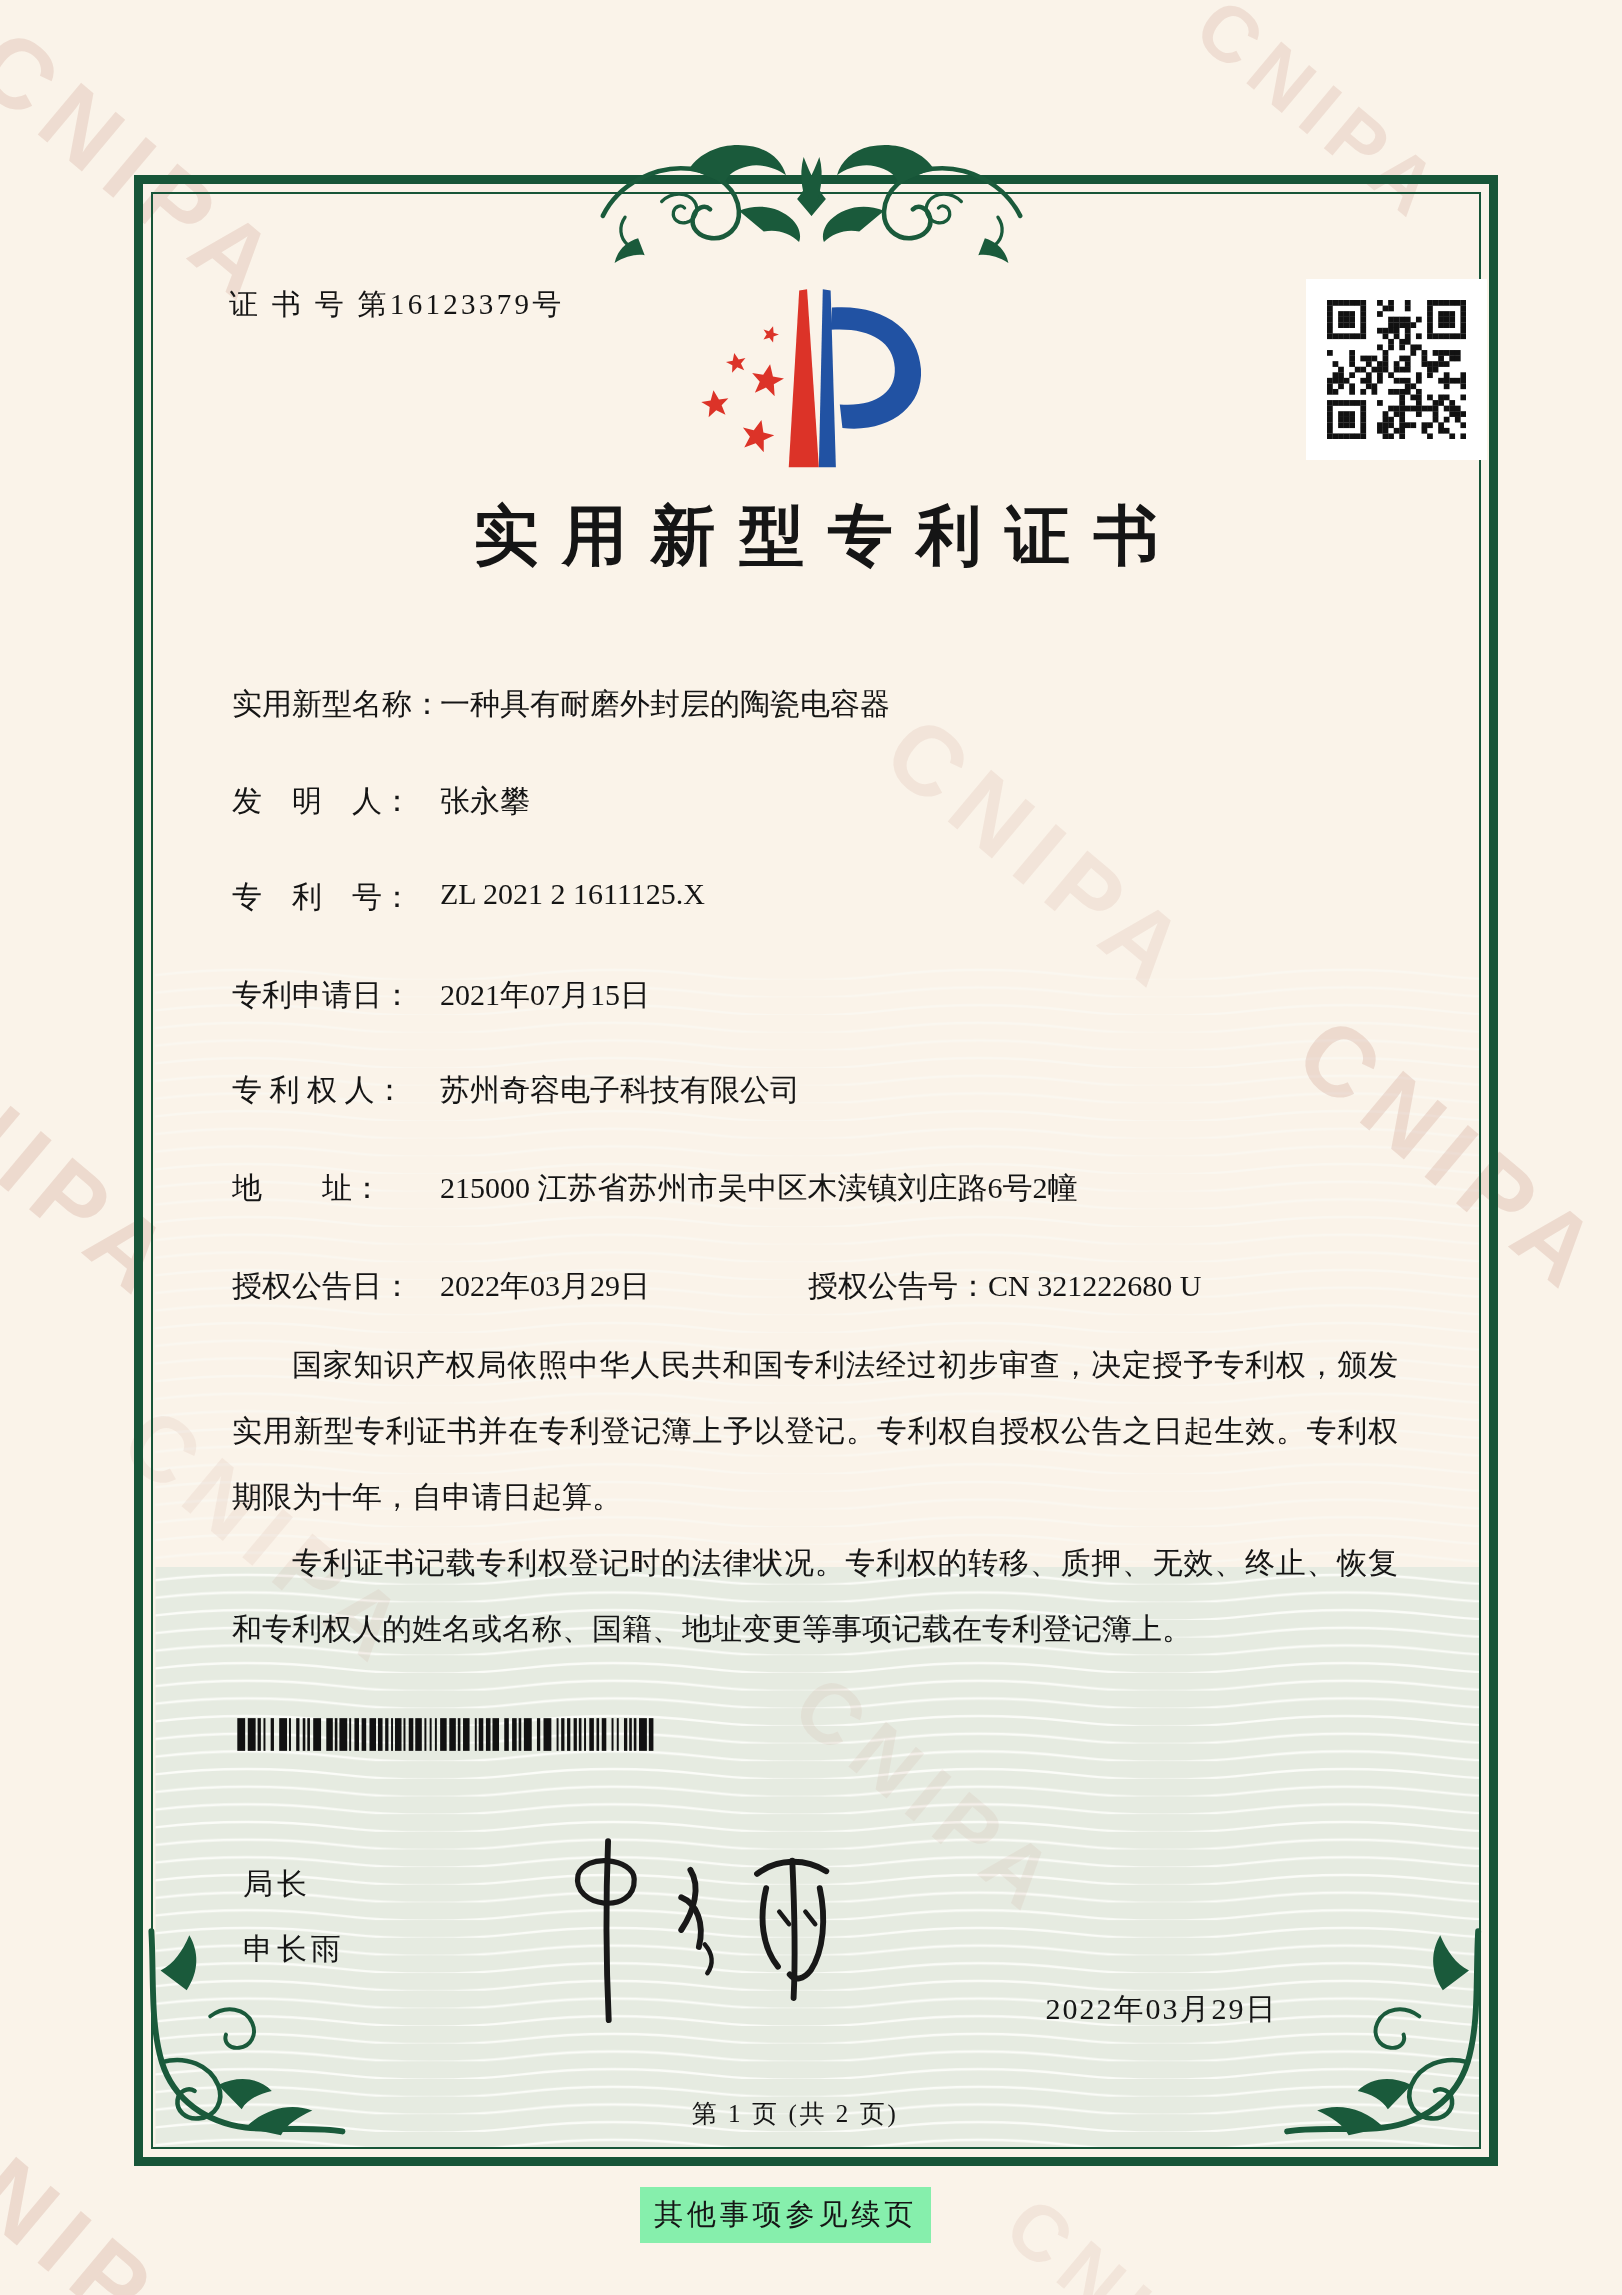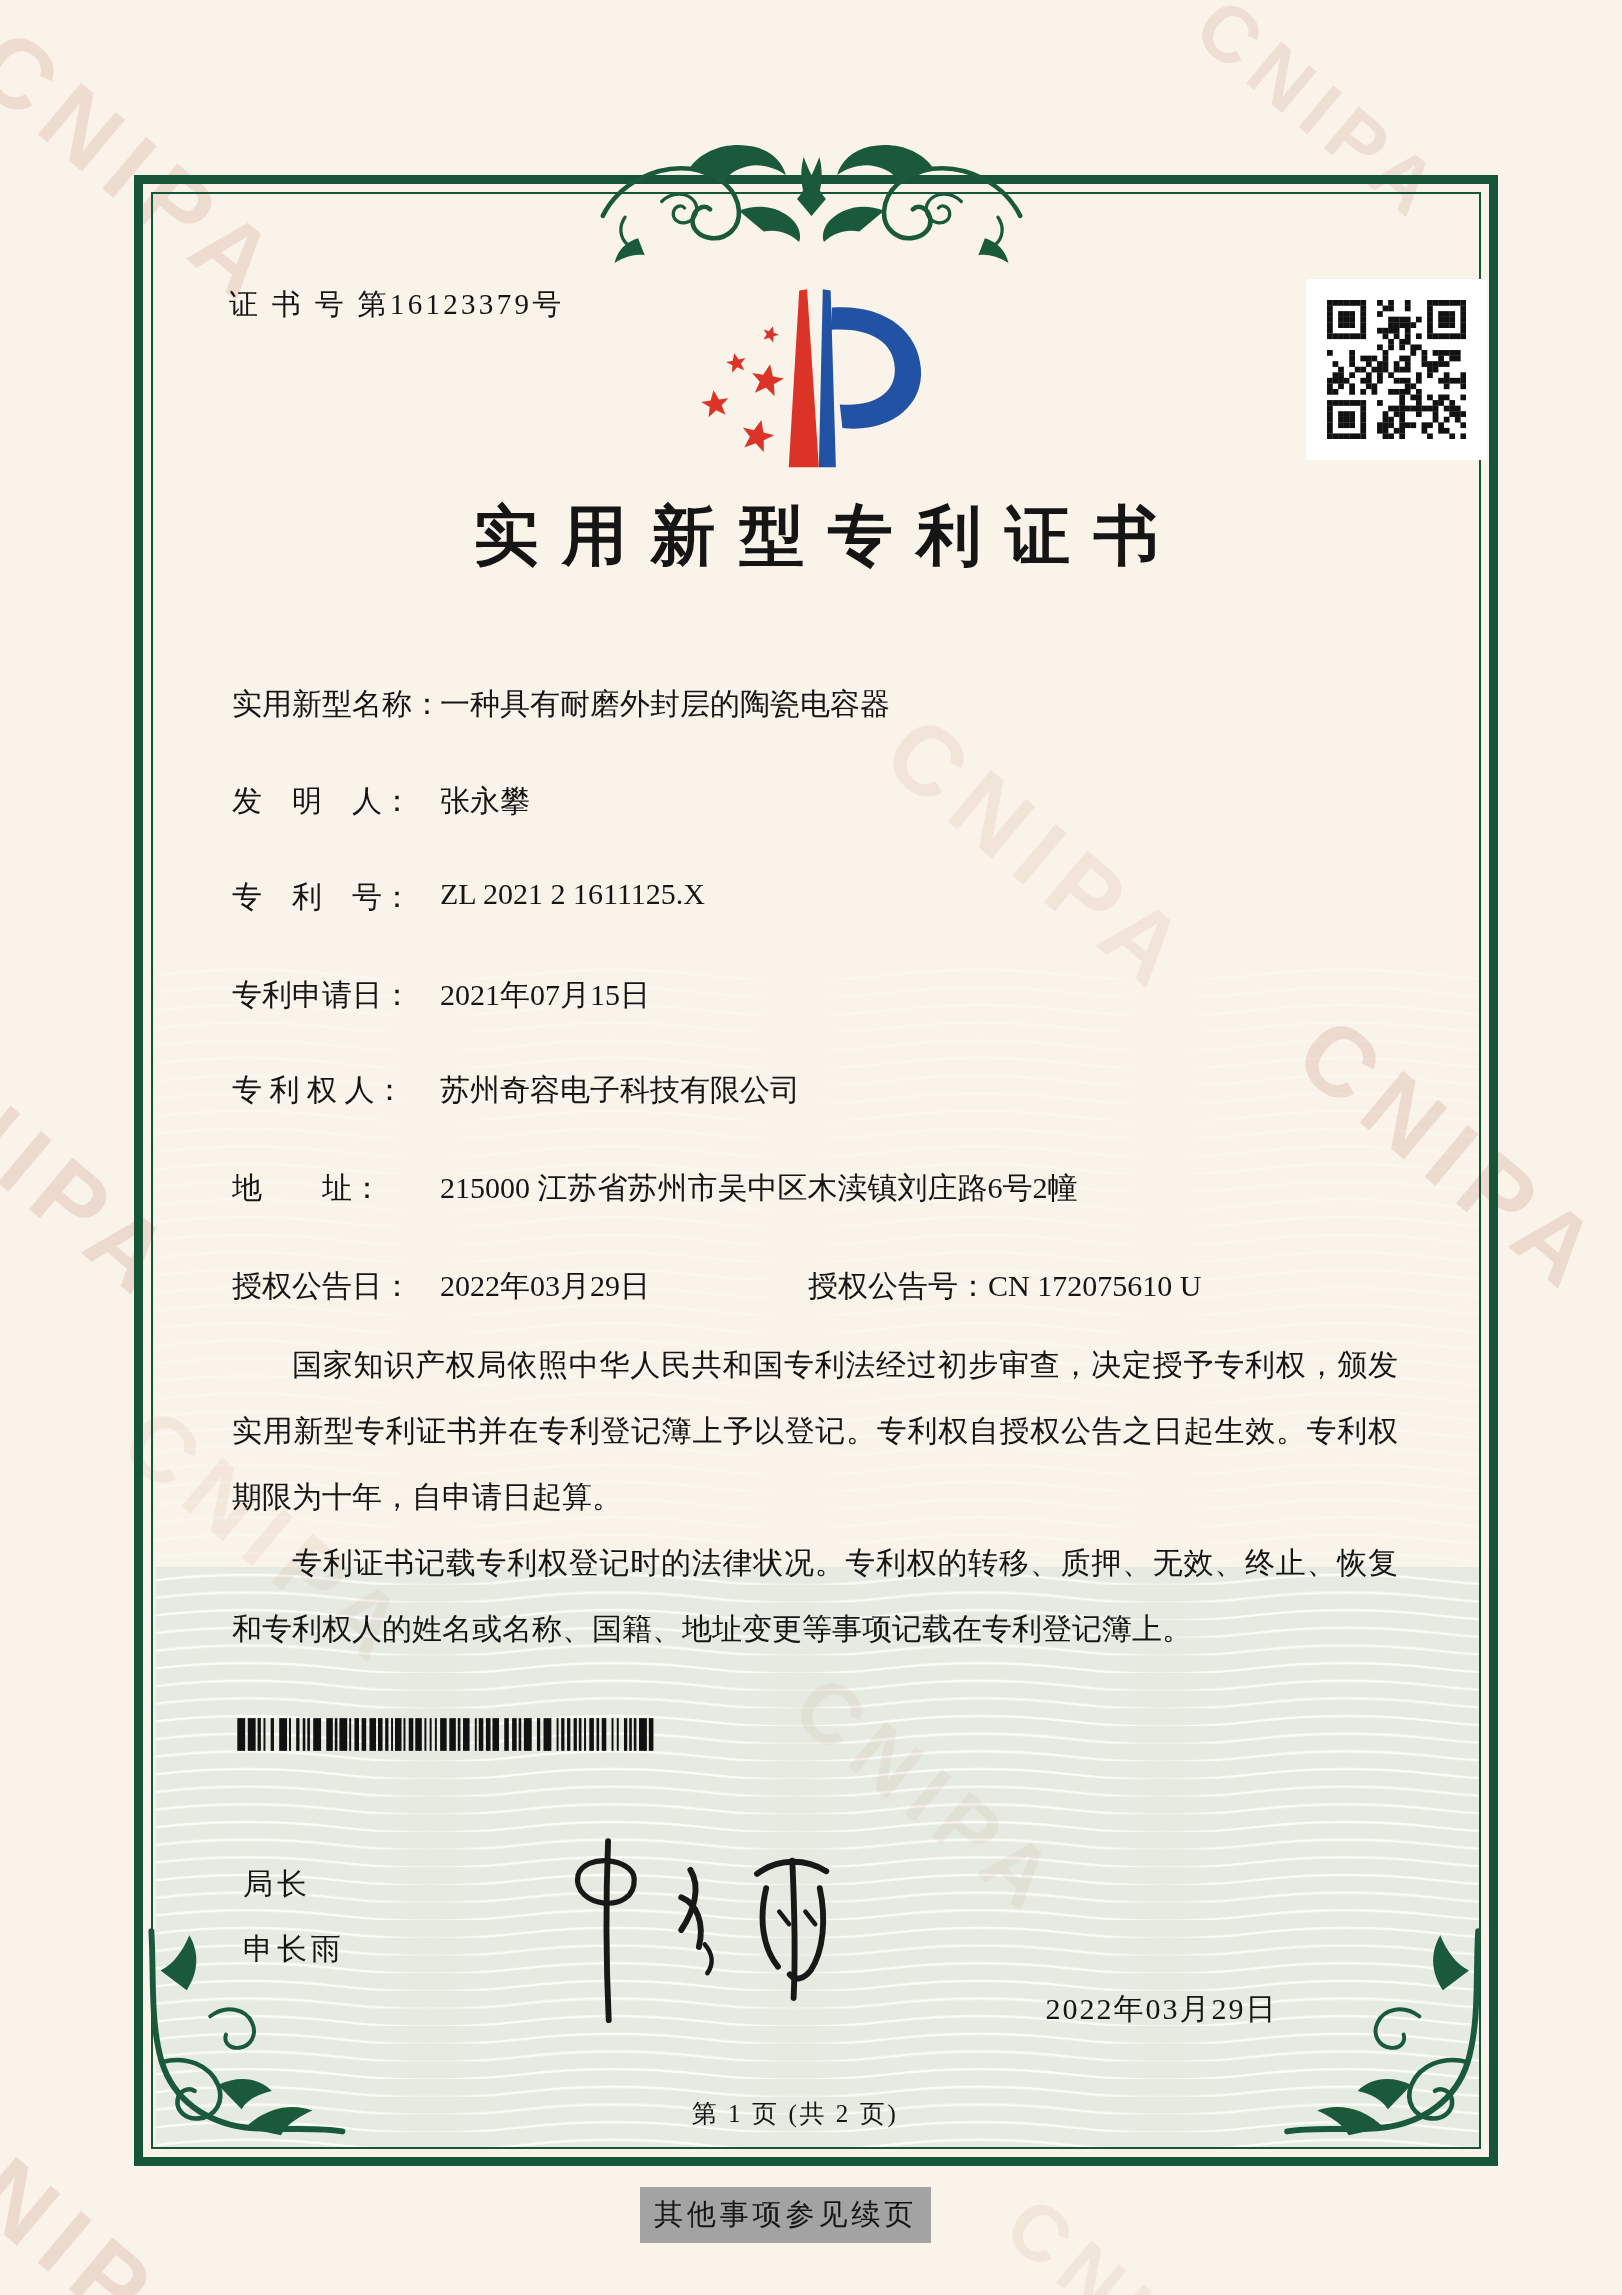--- a/index.html
+++ b/index.html
@@ -22,21 +22,21 @@
   .title{left:151px;top:492px;width:1330px;text-align:center;font-size:65px;font-weight:bold;
          letter-spacing:23.6px;text-indent:23.6px;}
   .row{left:232px;font-size:30px;white-space:nowrap;}
   .row .lab{display:inline-block;width:208px;vertical-align:top;}
   .row .lab2{display:inline-block;width:207px;margin-left:131px;vertical-align:top;text-align:right;}
   .paras{left:232px;top:1332px;width:1166px;font-size:30px;line-height:66px;text-align:justify;}
   .paras p{margin:0;text-indent:2em;}
   .sig-label{left:243px;font-size:30px;letter-spacing:3.9px;}
   .issue-date{left:949px;top:1989px;width:425px;text-align:center;font-size:30px;letter-spacing:2px;}
   .page-foot{left:131px;top:2097px;width:1328px;text-align:center;font-size:25px;letter-spacing:2.6px;}
-  .cont-strip{left:640px;top:2187px;width:291px;height:56px;background:#a3a3a3;z-index:5;
+  .cont-strip{left:640px;top:2187px;width:291px;height:56px;background:#86efac;z-index:5;
               display:flex;align-items:center;justify-content:center;}
   .cont-strip span{font-size:29px;letter-spacing:3.9px;}
   .qr-plate{left:1306px;top:279px;width:181px;height:181px;background:#ffffff;z-index:5;
             display:flex;align-items:center;justify-content:center;}
   .orn{position:absolute;left:0;top:0;z-index:6;pointer-events:none;}
   .sig-svg{left:510px;top:1832px;z-index:5;}
   .bc{left:236px;top:1718px;z-index:5;}
   .logo{left:667px;top:267px;z-index:5;}
 </style>
 </head>
@@ -413,21 +413,21 @@
   <div class="abs row" style="top:975px">
     <span class="lab">专利申请日：</span><span>2021年07月15日</span>
   </div>
   <div class="abs row" style="top:1070px">
     <span class="lab">专 利 权 人：</span><span>苏州奇容电子科技有限公司</span>
   </div>
   <div class="abs row" style="top:1168px">
     <span class="lab">地　　址：</span><span>215000 江苏省苏州市吴中区木渎镇刘庄路6号2幢</span>
   </div>
   <div class="abs row" style="top:1266px">
-    <span class="lab">授权公告日：</span><span>2022年03月29日</span><span class="lab2">授权公告号：</span><span>CN 172075610 U</span>
+    <span class="lab">授权公告日：</span><span>2022年03月29日</span><span class="lab2">授权公告号：</span><span>CN 321222680 U</span>
   </div>
 
   <div class="abs paras">
     <p>国家知识产权局依照中华人民共和国专利法经过初步审查，决定授予专利权，颁发实用新型专利证书并在专利登记簿上予以登记。专利权自授权公告之日起生效。专利权期限为十年，自申请日起算。</p>
     <p>专利证书记载专利权登记时的法律状况。专利权的转移、质押、无效、终止、恢复和专利权人的姓名或名称、国籍、地址变更等事项记载在专利登记簿上。</p>
   </div>
 
   <svg class="abs bc" id="barcode" width="422" height="33" viewBox="0 0 645 50">
       <rect x="2" y="0" width="12" height="50" fill="#111"></rect>
       <rect x="18" y="0" width="12" height="50" fill="#111"></rect>

